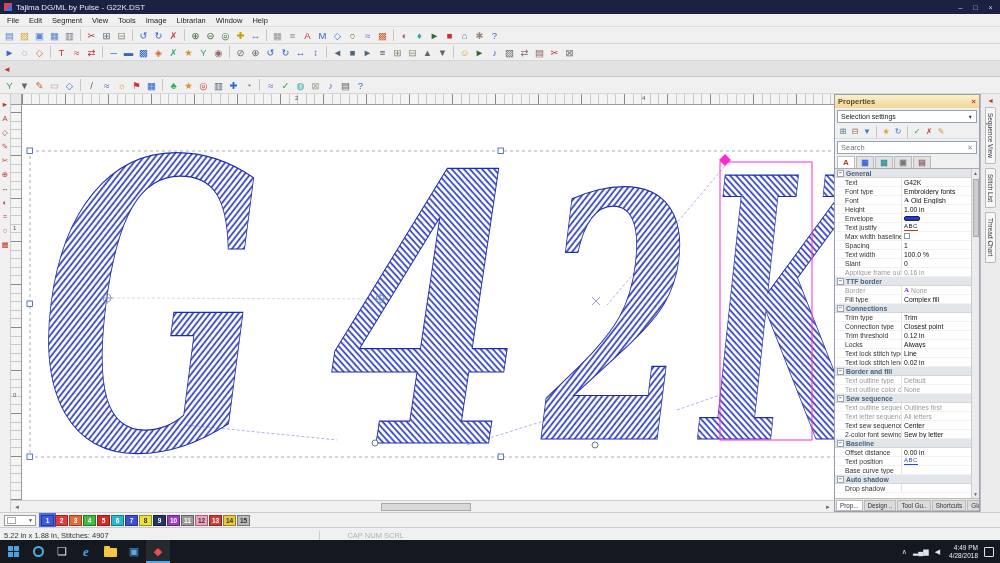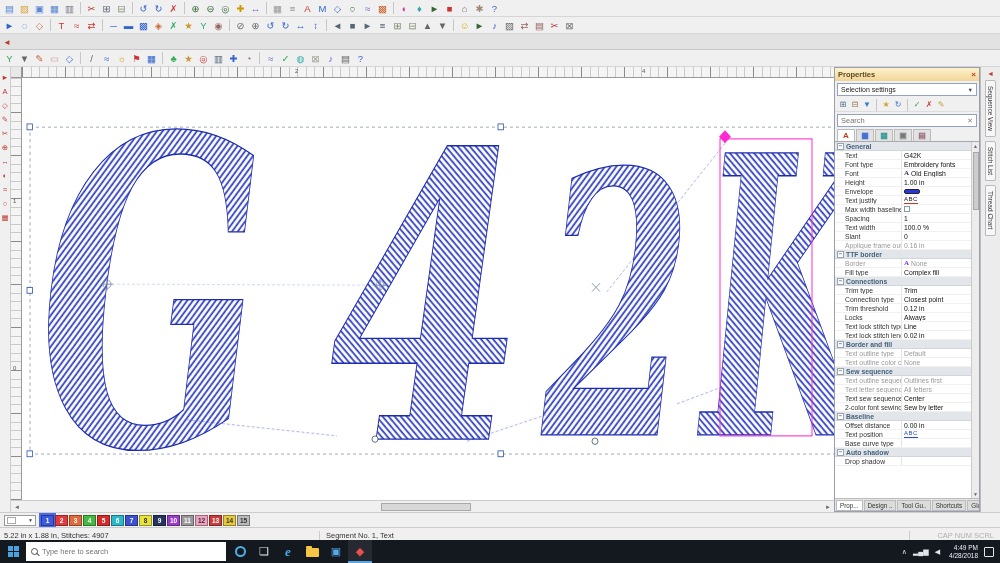--- a/index.html
+++ b/index.html
@@ -123,21 +123,41 @@
   .tb-right{margin-left:auto;display:flex;align-items:center;height:100%}
   .tray-ic{font-size:7px;padding:0 3px;color:#dfe5ec}
   .tb-time{text-align:right;font-size:6.5px;line-height:1.2;padding:0 6px;color:#eef}
   .tb-ac{width:10px;height:10px;border:1px solid #dfe5ec;margin-right:6px;border-radius:1px}
 </style>
 </head>
 <body>
 
 <div class="app">
 
-
+  <div class="titlebar">
+    <span class="title-icon"></span>
+    <span>Tajima DG/ML by Pulse - G22K.DST</span>
+    <span class="win-btns">
+      <span class="win-btn">–</span>
+      <span class="win-btn">□</span>
+      <span class="win-btn">×</span>
+    </span>
+  </div>
+
+  <div class="menubar">
+      <span class="mitem">File</span>
+      <span class="mitem">Edit</span>
+      <span class="mitem">Segment</span>
+      <span class="mitem">View</span>
+      <span class="mitem">Tools</span>
+      <span class="mitem">Image</span>
+      <span class="mitem">Librarian</span>
+      <span class="mitem">Window</span>
+      <span class="mitem">Help</span>
+    </div>
 
   <div class="toolbar">
       <span class="ticon" style="color: rgb(91, 135, 214);">▤</span>
       <span class="ticon" style="color: rgb(217, 165, 60);">▨</span>
       <span class="ticon" style="color: rgb(91, 135, 214);">▣</span>
       <span class="ticon" style="color: rgb(91, 135, 214);">▦</span>
       <span class="ticon" style="color: rgb(119, 119, 136);">▥</span>
       <span class="tsep"></span>
       <span class="ticon" style="color: rgb(178, 51, 51);">✂</span>
       <span class="ticon" style="color: rgb(85, 102, 119);">⊞</span>
@@ -619,37 +639,32 @@
         <span class="chip" style="background: rgb(154, 154, 154); color: rgb(255, 255, 255);">11</span>
         <span class="chip" style="background: rgb(240, 160, 192); color: rgb(51, 51, 51);">12</span>
         <span class="chip" style="background: rgb(201, 60, 60); color: rgb(255, 255, 255);">13</span>
         <span class="chip" style="background: rgb(232, 201, 60); color: rgb(51, 51, 51);">14</span>
         <span class="chip" style="background: rgb(185, 185, 185); color: rgb(51, 51, 51);">15</span>
       </span>
   </div>
 
   <div class="statusbar">
     <span class="st-left">5.22 in x 1.88 in, Stitches: 4907</span>
-    <span class="st-mid">Segment No. 1, Text</span>
     <span class="st-right">CAP NUM SCRL</span>
   </div>
 
   <div class="taskbar">
     <span class="tb-start">
       <span class="winlogo">
           <span></span>
           <span></span>
           <span></span>
           <span></span>
         </span>
     </span>
-    <span class="tb-search">
-      <span class="mag"></span>
-      <input placeholder="Type here to search" style="">
-    </span>
     <span style="display:flex;height:100%">
         <span class="tbicon">
           <span class="ticon-cortana"></span>
         </span>
         <span class="tbicon">
           <span style="color: rgb(223, 229, 236);">❏</span>
         </span>
         <span class="tbicon">
           <span class="edge-e">e</span>
         </span>

